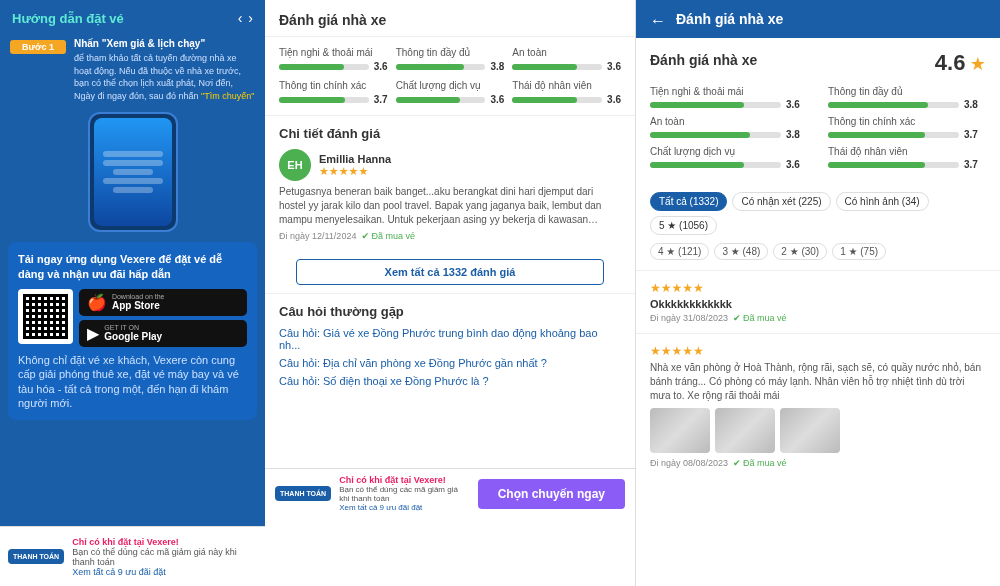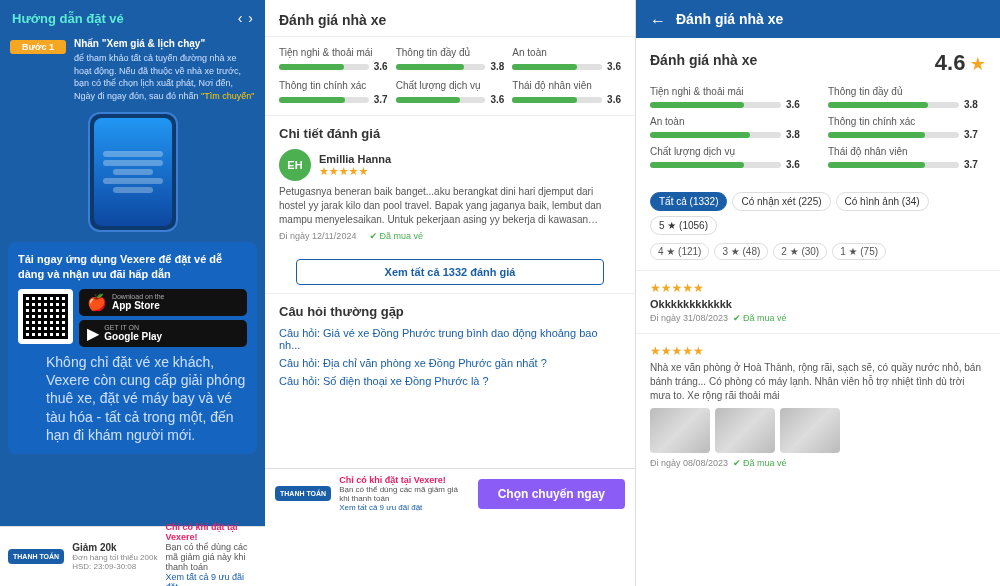--- a/index.html
+++ b/index.html
@@ -114,21 +114,21 @@
       border-radius: 5px;
       padding: 4px 8px;
       display: flex; align-items: center; gap: 5px;
       cursor: pointer;
     }
     .store-icon { font-size: 16px; color: white; }
     .store-text { display: flex; flex-direction: column; }
     .store-small { font-size: 7px; color: #aaa; }
     .store-name { font-size: 10px; color: white; font-weight: bold; }
 
-    .extra-desc { color: #cce0ff; font-size: 14px; line-height: 1.3; margin-top: 4px; margin-left: 28px; }
+    .extra-desc { color: #cce0ff; font-size: 11px; line-height: 1.3; margin-top: 4px; }
 
     
     .bottom-bar {
       position: absolute;
       bottom: 0; left: 0; right: 0;
       background: white;
       border-top: 1px solid #ddd;
       display: flex;
       align-items: center;
       padding: 6px 8px;
@@ -182,21 +182,21 @@
     .reviewer { display: flex; align-items: center; gap: 8px; margin-bottom: 4px; }
     .reviewer-avatar {
       width: 32px; height: 32px; border-radius: 50%;
       background: #4caf50;
       display: flex; align-items: center; justify-content: center;
       color: white; font-size: 11px; font-weight: bold;
     }
     .reviewer-name { font-size: 11px; font-weight: bold; color: #333; }
     .stars { color: #f5a623; font-size: 11px; }
     .review-text { font-size: 10px; color: #555; line-height: 1.4; margin: 4px 0; overflow: hidden; display: -webkit-box; -webkit-line-clamp: 3; -webkit-box-orient: vertical; }
-    .review-meta { display: flex; align-items: center; gap: 13px; font-size: 9px; color: #888; }
+    .review-meta { display: flex; align-items: center; gap: 5px; font-size: 9px; color: #888; }
     .verified { color: #4caf50; font-size: 9px; }
 
     .see-all-btn {
       display: block; text-align: center;
       background: white; border: 1px solid #1a5ea8;
       color: #1a5ea8; font-size: 11px; font-weight: bold;
       padding: 6px; border-radius: 4px; cursor: pointer;
       margin: 8px 31px;
     }
 
@@ -353,25 +353,20 @@
         </div>
       </div>
     </div>
     <div class="extra-desc">Không chỉ đặt vé xe khách, Vexere còn cung cấp giải phóng thuê xe, đặt vé máy bay và vé tàu hóa - tất cả trong một, đến hạn đi khám người mới.</div>
   </div>
 
   <div class="bottom-bar">
     <div class="payment-badge">
       <span class="payment-badge-title">THANH TOÁN</span>
     </div>
-    <div>
-      <div class="promo-label">Giảm 20k</div>
-      <div class="promo-sub">Đơn hàng tối thiểu 200k</div>
-      <div class="promo-sub">HSD: 23:09-30:08</div>
-    </div>
     <div style="flex:1; font-size:9px; color:#e91e63;">
       <div style="font-weight:bold;">Chỉ có khi đặt tại Vexere!</div>
       <div style="color:#555;">Bạn có thể dùng các mã giảm giá này khi thanh toán</div>
       <div style="color:#1a5ea8; cursor:pointer;">Xem tất cả 9 ưu đãi đặt</div>
     </div>
   </div>
 </div>
 
 <div class="middle-panel">
   <div class="section-heading">Đánh giá nhà xe</div>

